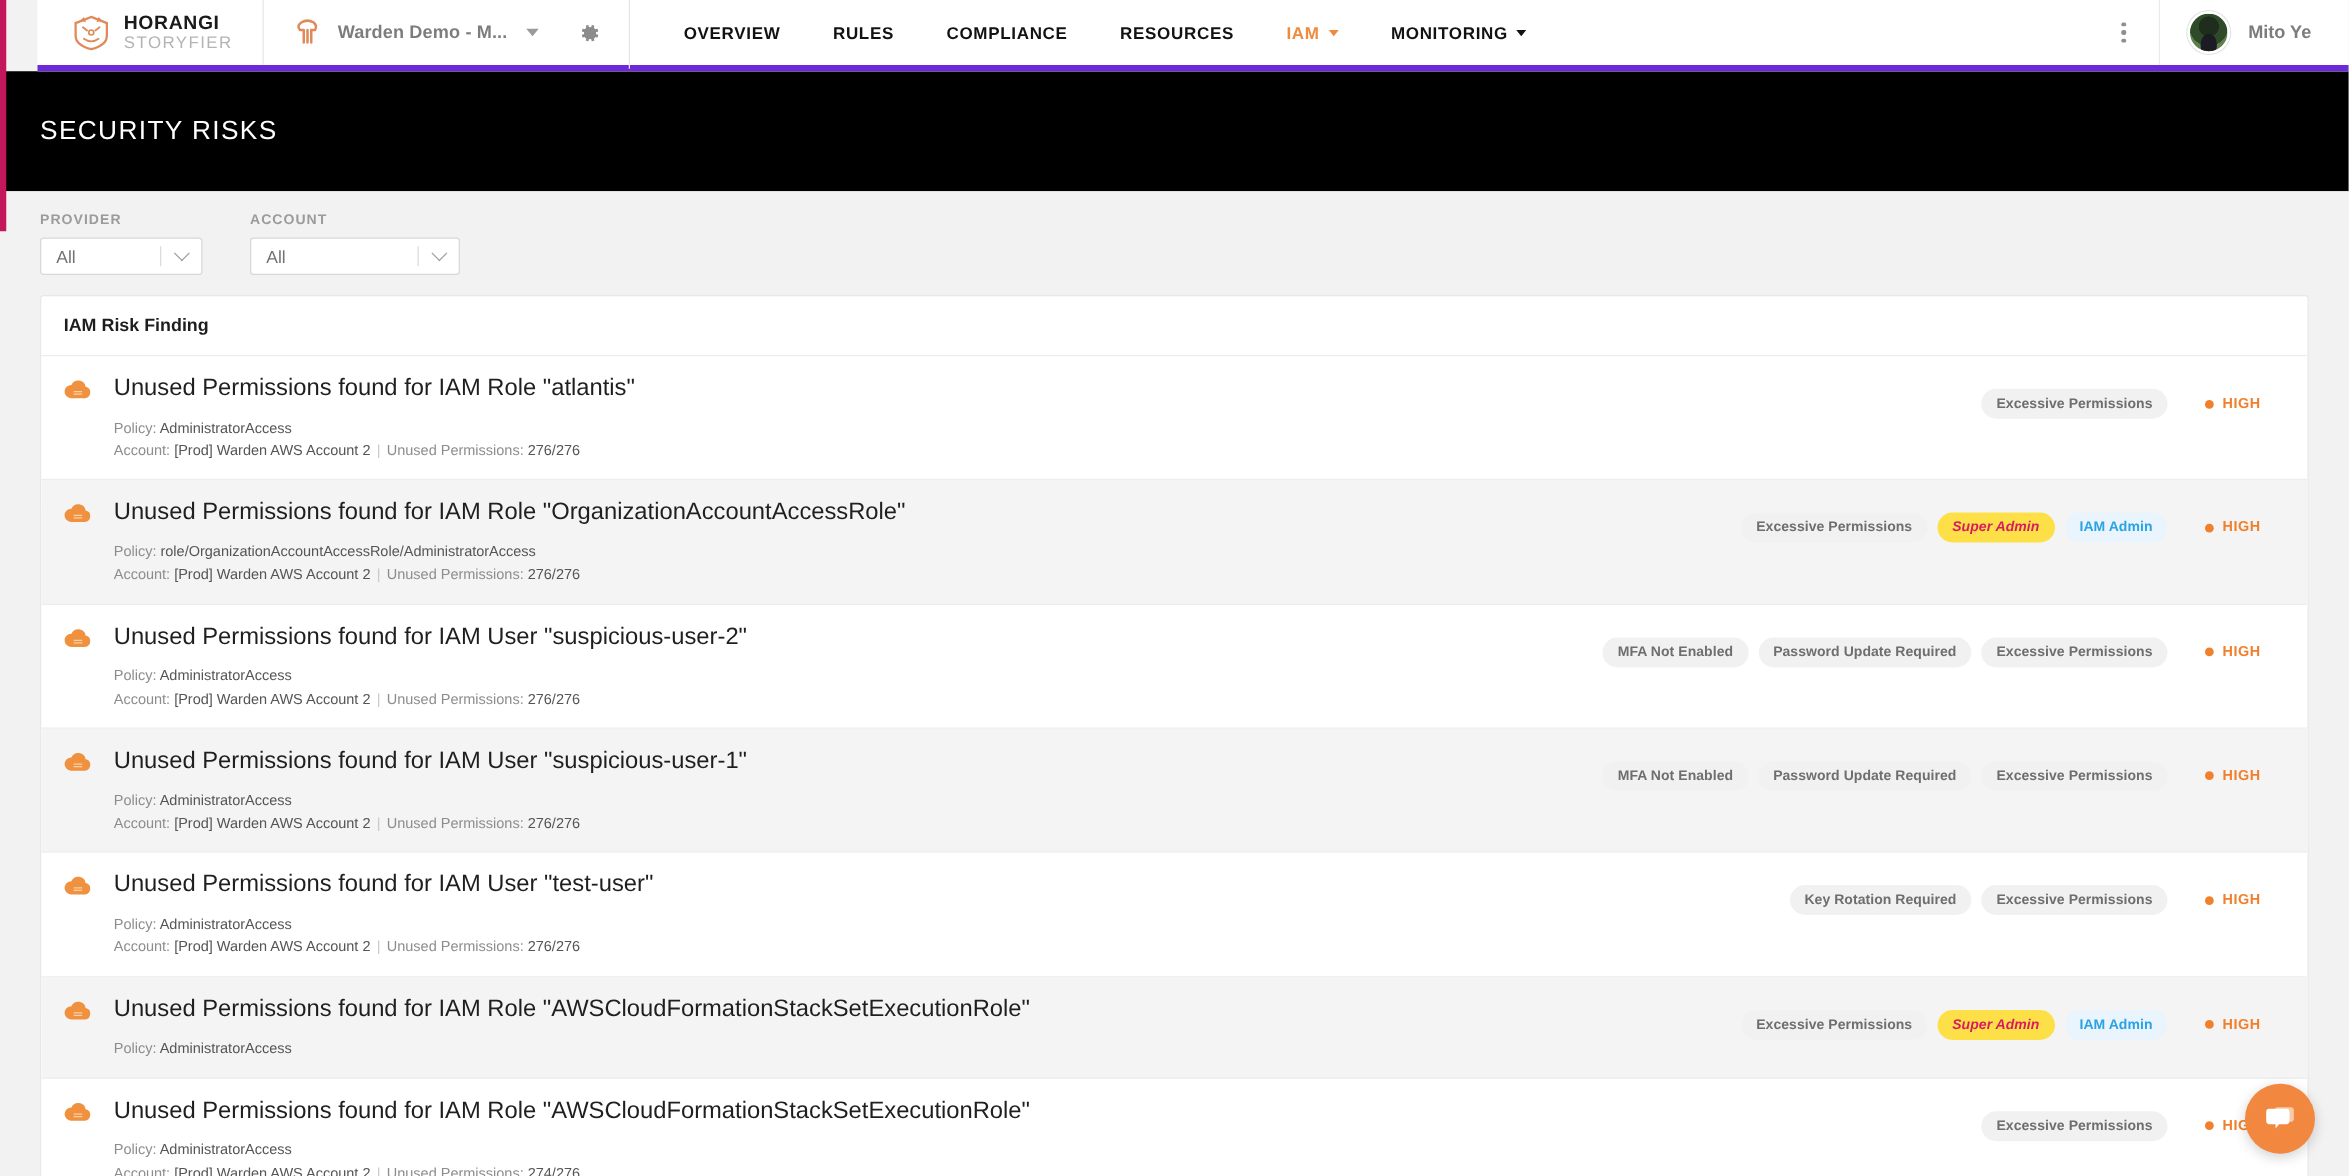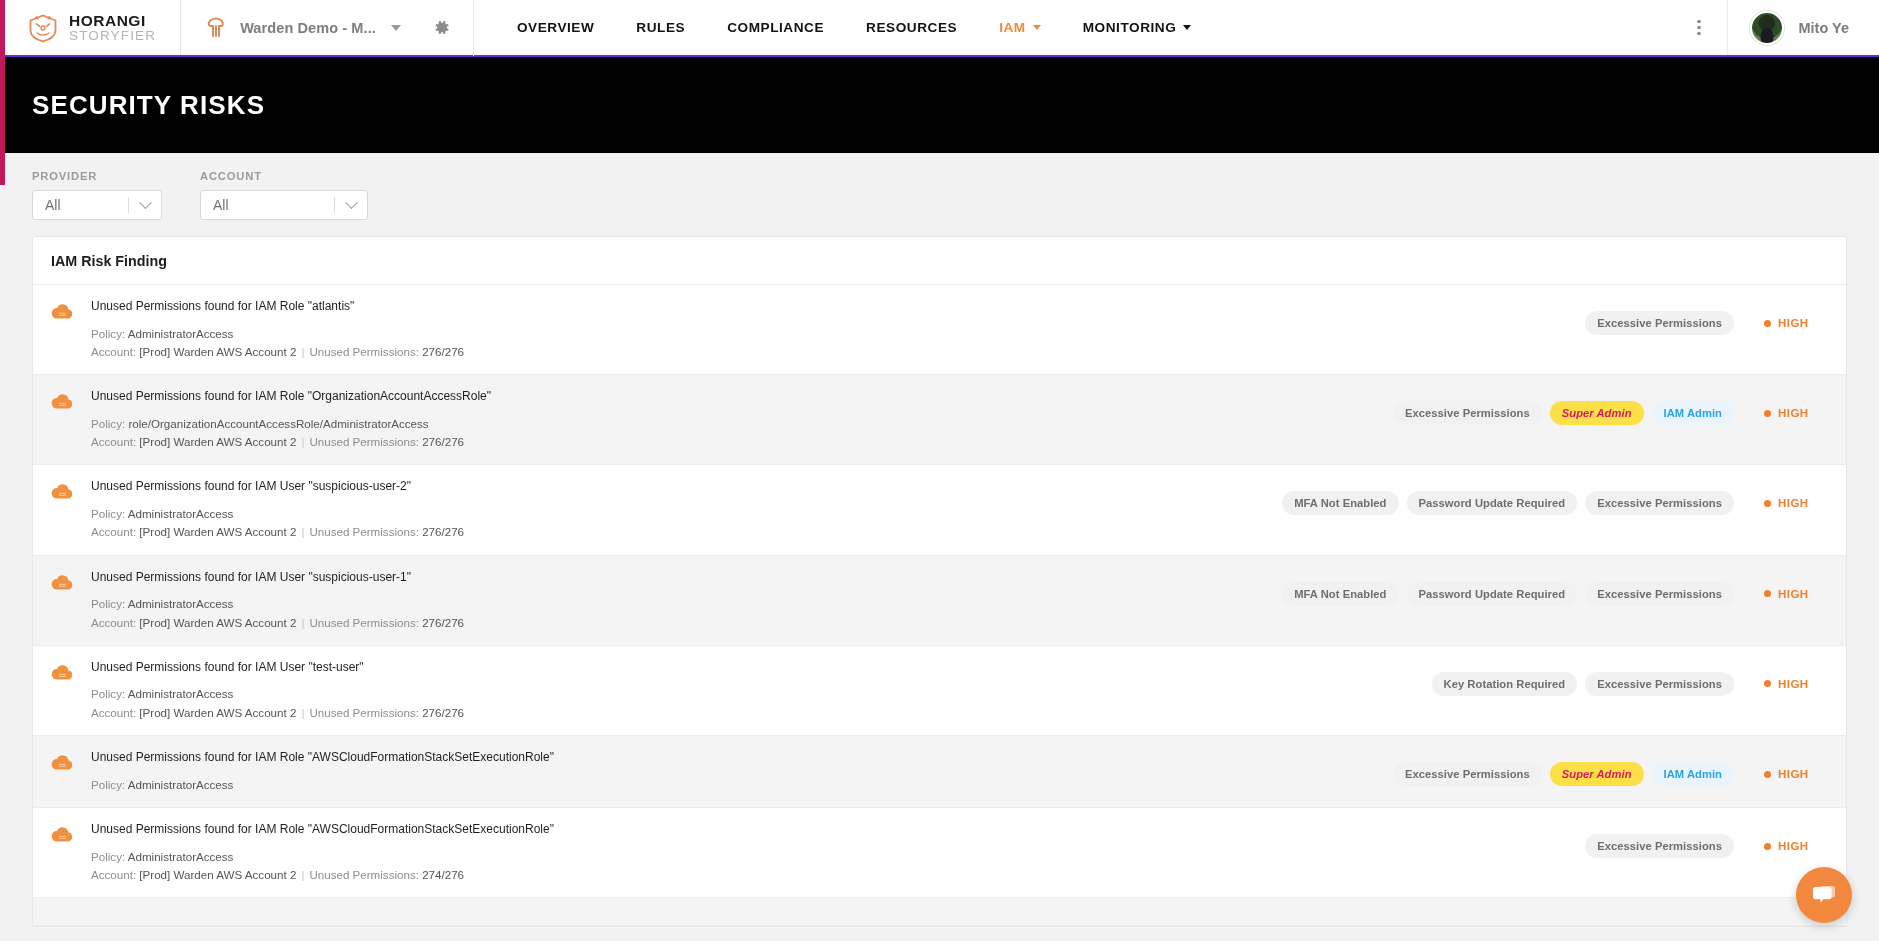--- a/index.html
+++ b/index.html
@@ -18,21 +18,22 @@
     z-index: 30;
   }
 
   
   .topbar {
     position: relative;
     height: 57px;
     background: #ffffff;
     display: flex;
     align-items: center;
-    border-bottom: 2px solid #6d28d9;
+    border-bottom: 5px solid #6d28d9;
+    margin-left: 30px;
   }
   .brand {
     display: flex; align-items: center; gap: 9px;
     padding: 0 24px 0 26px;
     height: 100%;
     border-right: 1px solid #e6e6e6;
     min-width: 172px;
   }
   .brand-mark { width: 34px; height: 30px; flex: none; }
   .brand-text { line-height: 1.02; }
@@ -114,21 +115,21 @@
     font-size: 14.5px; font-weight: 700; color: #7c7c7c;
   }
 
   
   .page-header {
     height: 96px; background: #000000;
     display: flex; align-items: center;
     padding-left: 32px;
   }
   .page-title {
-    color: #ffffff; font-size: 26px; font-weight: 700; letter-spacing: 1.1px;
+    color: #ffffff; font-size: 21px; font-weight: 400; letter-spacing: 1.1px;
   }
 
   
   .filters {
     background: #f2f2f2; padding: 17px 0 16px 32px;
     display: flex; gap: 38px;
   }
   .filter-group { display: flex; flex-direction: column; }
   .filter-label {
     font-size: 11.2px; font-weight: 700; letter-spacing: .85px;
@@ -178,21 +179,21 @@
     border-bottom: 1px solid #ededed;
     position: relative;
   }
   .row.alt { background: #f4f4f4; }
   .row-icon {
     width: 58px; flex: none;
     display: flex; justify-content: center; padding-top: 3px;
   }
   .row-main { flex: 1; min-width: 0; padding-right: 12px; }
   .row-title {
-    font-size: 12px; color: #1f1f1f; font-weight: 400;
+    font-size: 19px; color: #1f1f1f; font-weight: 400;
     line-height: 1.3; margin-bottom: 10px;
   }
   .row-meta {
     font-size: 11.6px; color: #8d8d8d; line-height: 1.58;
   }
   .row-meta b { color: #555555; font-weight: 400; }
   .sepbar { color: #c8c8c8; padding: 0 5px; }
 
   .row-right {
     display: flex; align-items: center; gap: 0;

